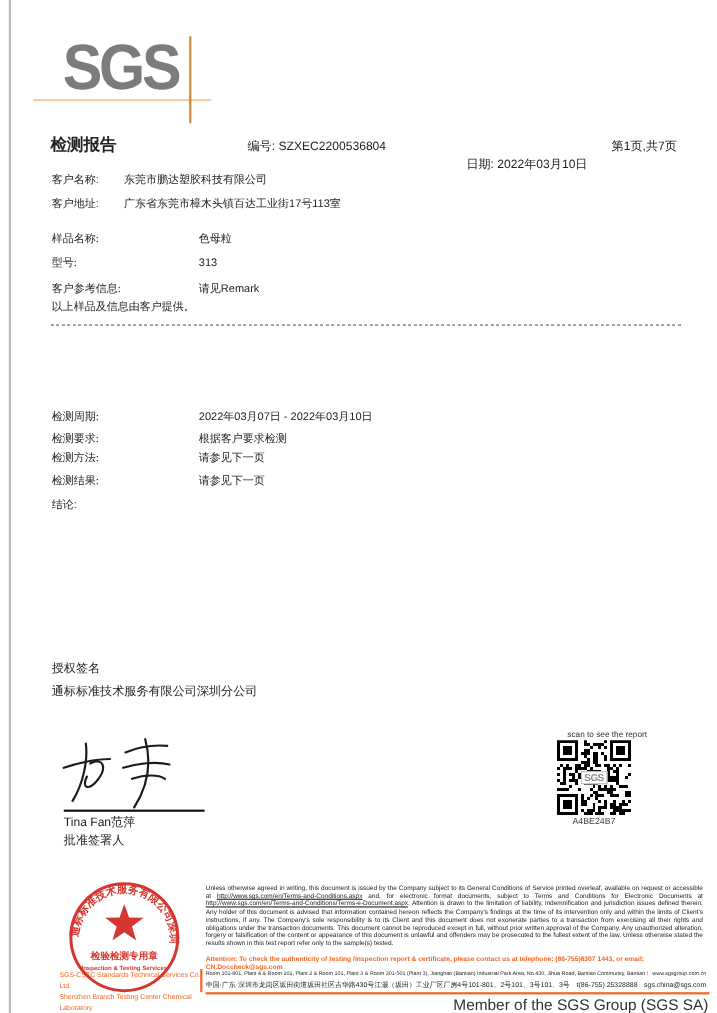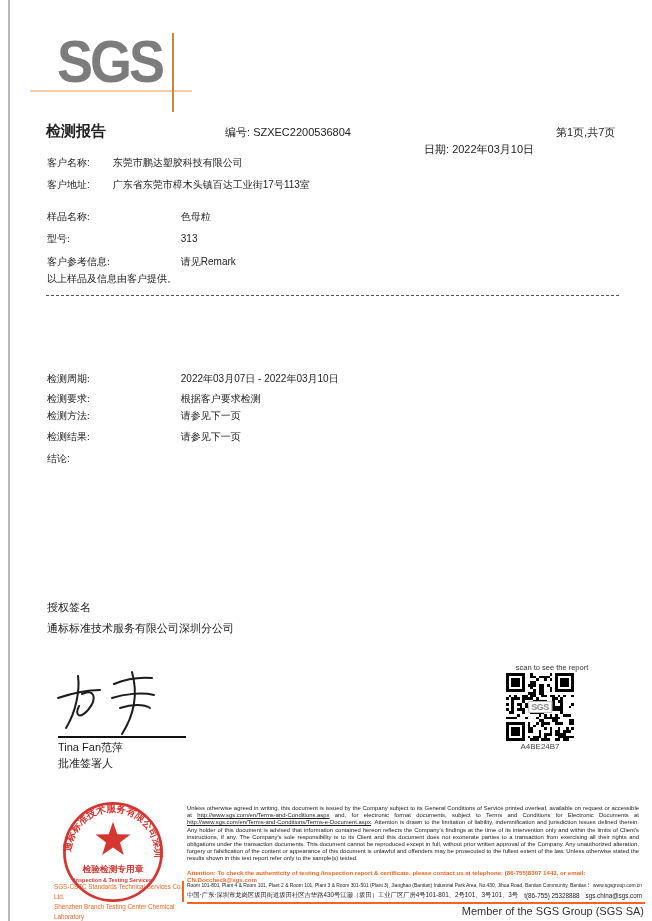--- a/index.html
+++ b/index.html
@@ -50,21 +50,21 @@
   .attention{position:absolute;left:187px;top:869px;width:452px;font-size:6.1px;line-height:7px;
              font-weight:bold;color:#f26522;}
   .addr-vline{position:absolute;left:182px;top:881px;width:2px;height:21px;background:#f26522;}
   .addr-en{position:absolute;left:187px;top:883px;width:455px;display:flex;gap:4px;
            font-size:4.9px;color:#222;white-space:nowrap;}
   .addr-en .grow{flex:1 1 auto;overflow:hidden;}
   .addr-cn{position:absolute;left:187px;top:891px;width:455px;display:flex;gap:6px;align-items:center;
            font-size:6.3px;color:#222;white-space:nowrap;}
   .addr-cn .grow{flex:1 1 auto;overflow:hidden;}
   .foot-oline{position:absolute;left:187px;top:902px;width:458px;height:2px;background:#f26522;}
-  .member{position:absolute;right:8px;top:905px;font-size:11px;color:#333;}
+  .member{position:absolute;right:8px;top:905px;font-size:14px;color:#333;}
 </style>
 </head>
 <body>
 
 <div class="page">
   <div class="left-edge"></div>
 
   <div class="logo">SGS</div>
   <div class="logo-hline"></div>
   <div class="logo-vline"></div>

